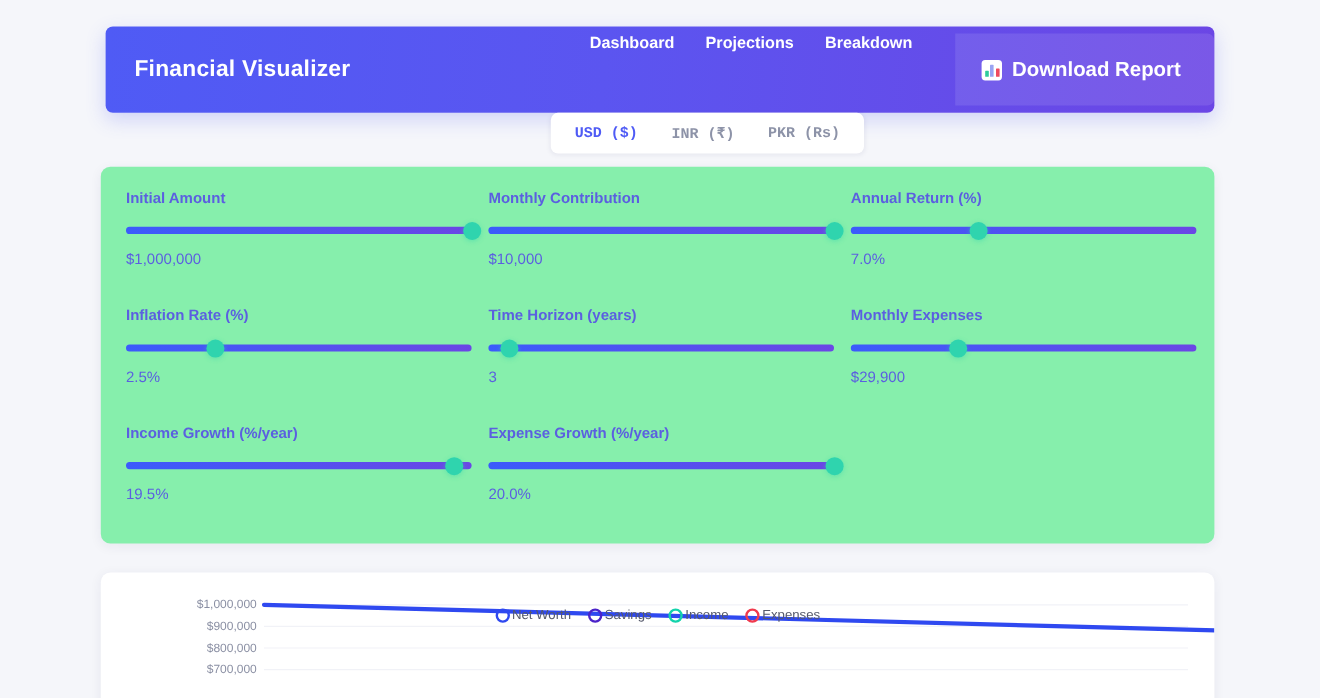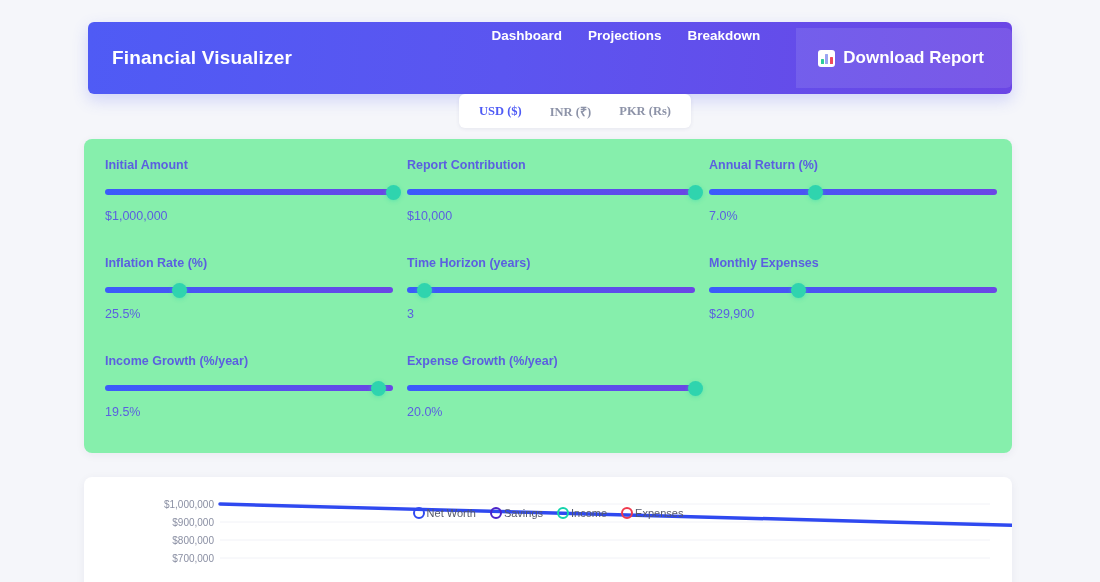--- a/index.html
+++ b/index.html
@@ -77,21 +77,21 @@
     padding: 0 6px;
   }
   .cur-tab {
     font-size: 12.5px; font-weight: 600;
     color: #8d93a8;
     padding: 6px 14px;
     border-radius: 4px;
     cursor: pointer;
     background: transparent; border: none;
     white-space: nowrap;
-    font-family: Liberation Serif, serif;
+    font-family: Liberation Mono, monospace;
   }
   .cur-tab.active { color: #4f5bf5; }
 
   
   .controls-card {
     position: absolute; left: 84px; top: 139px;
     width: 928px; height: 314px;
     background: #86efac;
     border-radius: 8px;
     box-shadow: 0 2px 10px rgba(30,35,90,0.06);
@@ -201,41 +201,41 @@
 
       <div class="ctl">
         <div class="ctl-label">Initial Amount</div>
         <div class="slider">
           <div class="thumb" style="left: 100%;"></div>
         </div>
         <div class="ctl-value">$1,000,000</div>
       </div>
 
       <div class="ctl">
-        <div class="ctl-label">Report Contribution</div>
+        <div class="ctl-label">Monthly Contribution</div>
         <div class="slider">
           <div class="thumb" style="left: 100%;"></div>
         </div>
         <div class="ctl-value">$10,000</div>
       </div>
 
       <div class="ctl">
         <div class="ctl-label">Annual Return (%)</div>
         <div class="slider">
           <div class="thumb" style="left: 37%;"></div>
         </div>
         <div class="ctl-value">7.0%</div>
       </div>
 
       <div class="ctl">
         <div class="ctl-label">Inflation Rate (%)</div>
         <div class="slider">
           <div class="thumb" style="left: 26%;"></div>
         </div>
-        <div class="ctl-value">25.5%</div>
+        <div class="ctl-value">2.5%</div>
       </div>
 
       <div class="ctl">
         <div class="ctl-label">Time Horizon (years)</div>
         <div class="slider">
           <div class="thumb" style="left: 6%;"></div>
         </div>
         <div class="ctl-value">3</div>
       </div>
 

